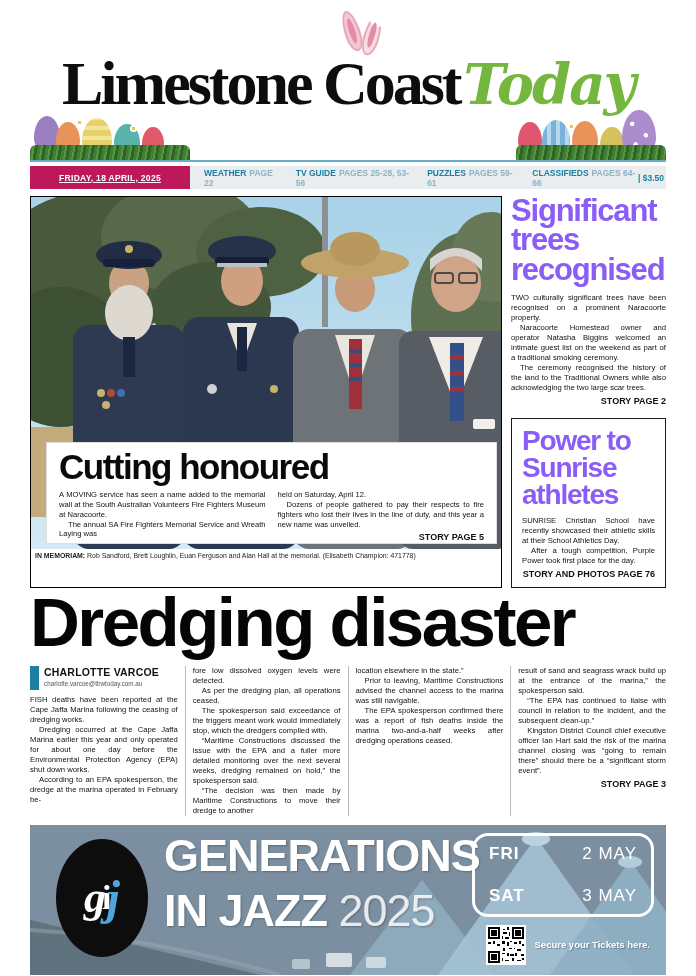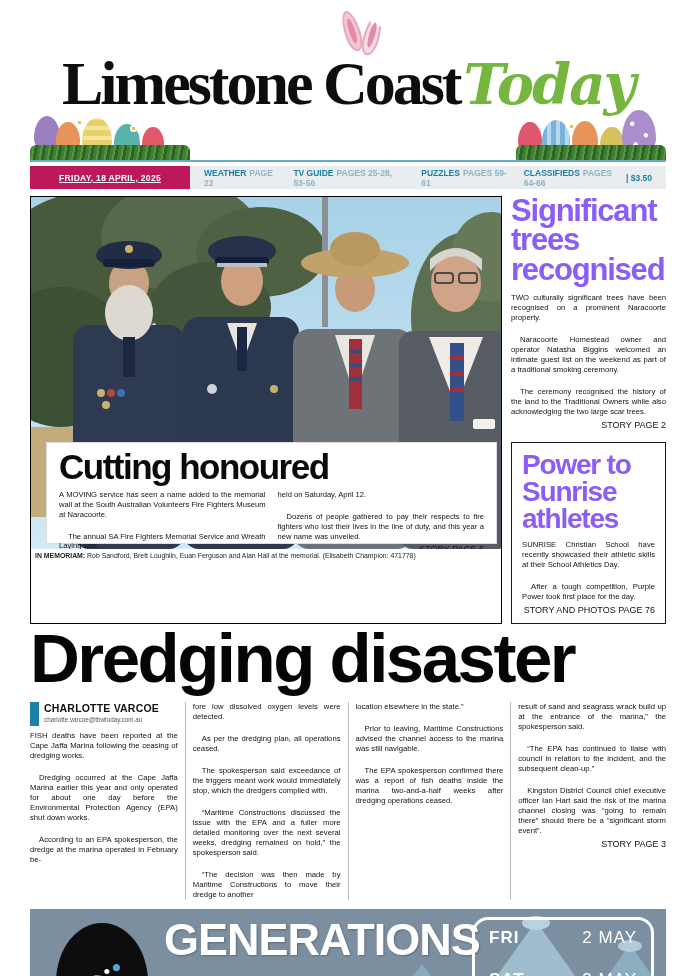--- a/index.html
+++ b/index.html
@@ -39,21 +39,21 @@
            background:radial-gradient(circle at 50% 50%, #f4c531 0 1.6px, #fff 1.7px 3.5px); }
   .mast-rule { position:absolute; bottom:4px; left:0; right:0; height:2px; background:#69aec6; }
 
   
   .infobar { height:23px; background:#e9edef; display:flex; align-items:center; font-size:8.5px; }
   .datebox { background:#be185d; color:#fff; font-weight:bold; width:160px; height:23px;
              display:flex; align-items:center; justify-content:center; letter-spacing:.3px; flex:none;text-decoration:underline; }
   .info-items { display:flex; gap:16px; margin-left:14px; align-items:center; flex:1; }
   .info-label { color:#1c80a4; font-weight:bold; }
   .info-pages { color:#8db4c4; font-weight:bold; margin-left:3px; }
-  .price { color:#1c80a4; font-weight:bold; margin-right:14px; }
+  .price { color:#1c80a4; font-weight:bold; margin-right:2px; }
 
   
   .main { display:flex; gap:9px; margin-top:7px; }
 
   
   .photo-fig { width:472px; flex:none; border:1.5px solid #000; background:#fff; }
   .photo-wrap { position:relative; width:100%; height:352px; overflow:hidden; }
   .photo-wrap svg { display:block; width:100%; height:100%; }
   .overlay {
     position:absolute; left:16px; right:5px; top:246px; bottom:6px;
@@ -63,22 +63,22 @@
   .overlay-cols { display:flex; gap:12px; }
   .ocol { flex:1; font-size:7.6px; line-height:1.3; text-align:justify; }
   .figcap { font-size:6.9px; padding:3px 4px 4px 4px; color:#222; line-height:1.2; }
   .figcap b { font-weight:bold; }
 
   
   .rightcol { flex:1; display:flex; flex-direction:column; }
   .story-head { font-size:31px; line-height:.95; letter-spacing:-1.2px; color:#8b5cf6; margin-bottom:9px; }
   .body-text { font-size:7.7px; line-height:1.3; text-align:justify; }
   .para { margin:0; }
-  .para.ind { text-indent:9px;margin-top:12px; }
-  .story-ref { font-weight:normal; font-size:9px; text-align:right; margin-top:3px; }
+  .para.ind { text-indent:9px; }
+  .story-ref { font-weight:bold; font-size:9px; text-align:right; margin-top:3px; }
   .sunrise-box { border:1.5px solid #1a1a1a; margin-top:12px; padding:9px 10px 8px 10px; }
   .sunrise-box .story-head { font-size:28px; margin-bottom:8px; }
 
   
   .lead-head { font-size:69px; letter-spacing:-2.5px; line-height:.95; margin-top:2px; color:#050505; white-space:nowrap; }
   .lead-cols { display:flex; margin-top:10px; }
   .lcol { flex:1; padding:0 7px; font-size:7.7px; line-height:1.3; text-align:justify; border-right:1px solid #bbb; }
   .lcol:first-child { padding-left:0; }
   .lcol:last-child { border-right:none; padding-right:0; }
   .byline { display:flex; align-items:flex-start; gap:5px; margin-bottom:5px; }

